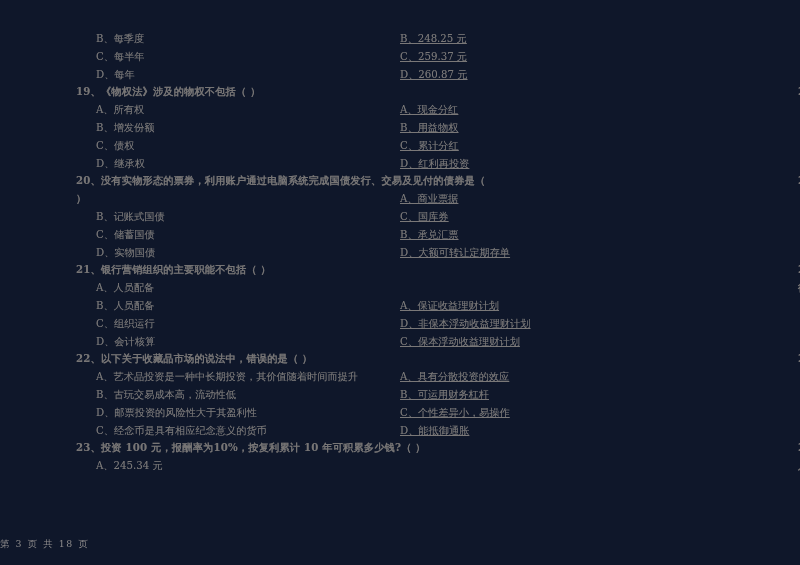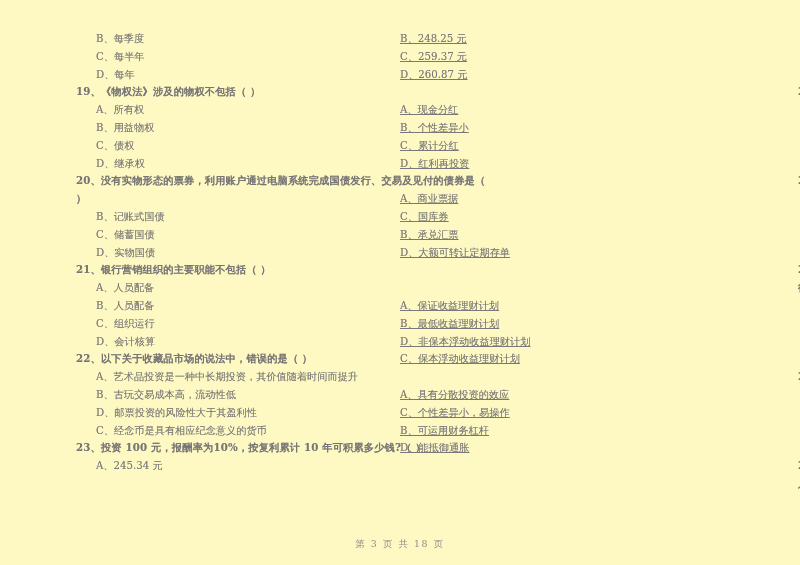--- a/index.html
+++ b/index.html
@@ -12,21 +12,21 @@
     height: 565px;
     font-family: "DejaVu Serif", "Liberation Serif", serif;
     color: #6f6f6f;
     position: relative;
     overflow: hidden;
   }
   
   .page {
     position: absolute;
     inset: 0;
-    background: #fef9c3;
+    background: #0f172a;
   }
   .columns {
     position: absolute;
     top: 30px;
     left: 0;
     right: 0;
     bottom: 45px;
     display: flex;
   }
   .col {
@@ -61,39 +61,38 @@
     white-space: nowrap;
     color: #7a7878;
     text-shadow: 0 0 0.6px rgba(120,120,120,0.45);
   }
 
   .footer {
     position: absolute;
     left: 0;
     right: 0;
     bottom: 14px;
-    text-align: center;
     font-size: 9.4px;
     letter-spacing: 1.6px;
     color: #8e8c8c;
   }
   .lines > * { display: block; }
 </style>
 </head>
 <body>
 
 <div class="page">
   <div class="columns">
     <div class="col col-left lines" id="left-col">
         <div class="opt">B、每季度</div>
         <div class="opt">C、每半年</div>
         <div class="opt">D、每年</div>
         <div class="q q-stem">19、《物权法》涉及的物权不包括（     ）</div>
         <div class="opt">A、所有权</div>
-        <div class="opt">B、用益物权</div>
+        <div class="opt">B、增发份额</div>
         <div class="opt">C、债权</div>
         <div class="opt">D、继承权</div>
         <div class="q q-stem">20、没有实物形态的票券，利用账户通过电脑系统完成国债发行、交易及见付的债券是（</div>
         <div class="q q-cont">）</div>
         <div class="opt">B、记账式国债</div>
         <div class="opt">C、储蓄国债</div>
         <div class="opt">D、实物国债</div>
         <div class="q q-stem">21、银行营销组织的主要职能不包括（     ）</div>
         <div class="opt">A、人员配备</div>
         <div class="opt">B、人员配备</div>
@@ -106,37 +105,36 @@
         <div class="opt">C、经念币是具有相应纪念意义的货币</div>
         <div class="q q-stem">23、投资 100 元，报酬率为10%，按复利累计 10 年可积累多少钱?（     ）</div>
         <div class="opt">A、245.34 元</div>
       </div>
     <div class="col col-right lines" id="right-col">
         <div class="opt">B、248.25 元</div>
         <div class="opt">C、259.37 元</div>
         <div class="opt">D、260.87 元</div>
         <div class="q q-stem">24、一般银行系统默认的基金分红形式是（     ）</div>
         <div class="opt">A、现金分红</div>
-        <div class="opt">B、个性差异小</div>
+        <div class="opt">B、用益物权</div>
         <div class="opt">C、累计分红</div>
         <div class="opt">D、红利再投资</div>
         <div class="q q-stem">25、（     ）是银行发行的固定面额、可转让流通的存款凭证。</div>
         <div class="opt">A、商业票据</div>
         <div class="opt">C、国库券</div>
         <div class="opt">B、承兑汇票</div>
         <div class="opt">D、大额可转让定期存单</div>
         <div class="q q-stem">26、由银行向客户承诺支付最低收益, 产生超过最低收益部分则由银行和客户按照合同约定进</div>
         <div class="q q-cont">行分配的理财计划是（     ）</div>
         <div class="opt">A、保证收益理财计划</div>
-        <div class="opt">B、最低收益理财计划</div>
         <div class="opt">D、非保本浮动收益理财计划</div>
         <div class="opt">C、保本浮动收益理财计划</div>
         <div class="q q-stem">27、房地产投资的优点不包括（     ）</div>
         <div class="opt">A、具有分散投资的效应</div>
+        <div class="opt">B、可运用财务杠杆</div>
         <div class="opt">C、个性差异小，易操作</div>
-        <div class="opt">B、可运用财务杠杆</div>
         <div class="opt">D、能抵御通胀</div>
         <div class="q q-stem">28、根据《商业银行个人理财业务风险管理指引》的要求，保证收益型理财计划的起点金额，</div>
         <div class="q q-cont">人民币应在（     ）以上。</div>
       </div>
   </div>
   <div class="footer">第 3 页 共 18 页</div>
 </div>
 
 </body></html>

